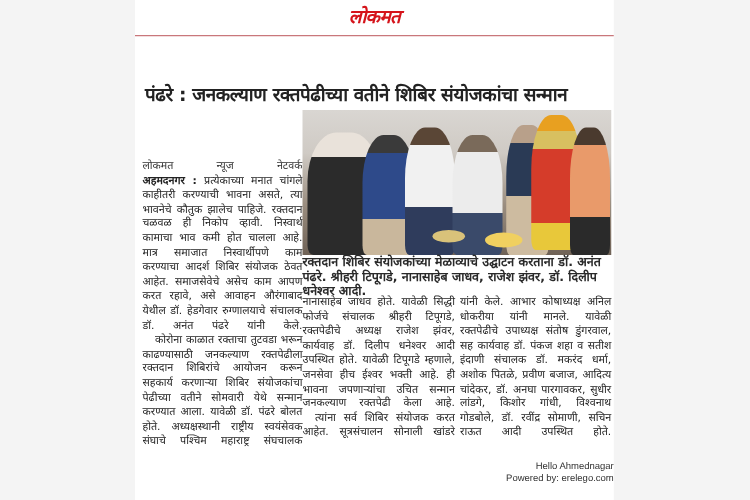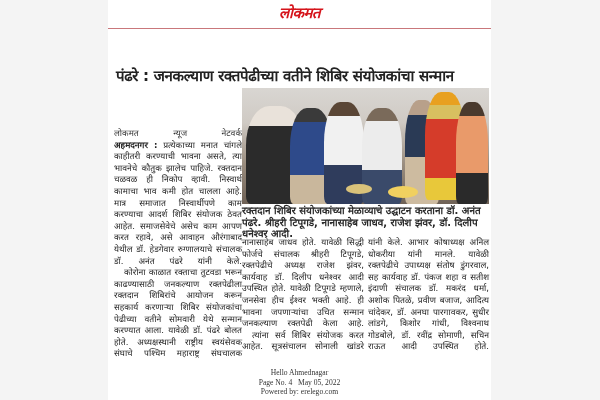--- a/index.html
+++ b/index.html
@@ -120,22 +120,22 @@
   .col-right {
     left: 260px;
     top: 237px;
     width: 121px;
   }
   .footer {
     position: absolute;
     left: 0;
     top: 368px;
     width: 383px;
-    text-align: center;
-    font-family: Liberation Serif, serif;
+    text-align: right;
+    font-family: Liberation Sans, sans-serif;
     font-size: 7.6px;
     line-height: 9.5px;
     color: #333;
   }
 </style>
 </head>
 <body>
 
 <div class="page">
 
@@ -168,17 +168,16 @@
     <p class="p">नानासाहेब जाधव होते. यावेळी सिद्धी फोर्जचे संचालक श्रीहरी टिपूगडे, रक्तपेढीचे अध्यक्ष राजेश झंवर, कार्यवाह डॉ. दिलीप धनेश्वर आदी उपस्थित होते. यावेळी टिपूगडे म्हणाले, जनसेवा हीच ईश्वर भक्ती आहे. ही भावना जपणाऱ्यांचा उचित सन्मान जनकल्याण रक्तपेढी केला आहे.</p>
     <p class="p indent">त्यांना सर्व शिबिर संयोजक करत आहेत. सूत्रसंचालन सोनाली खांडरे</p>
   </div>
 
   <div class="col col-right">
     <p class="p">यांनी केले. आभार कोषाध्यक्ष अनिल धोकरीया यांनी मानले. यावेळी रक्तपेढीचे उपाध्यक्ष संतोष डुंगरवाल, सह कार्यवाह डॉ. पंकज शहा व सतीश इंदाणी संचालक डॉ. मकरंद धर्मा, अशोक पितळे, प्रवीण बजाज, आदित्य चांदेकर, डॉ. अनघा पारगावकर, सुधीर लांडगे, किशोर गांधी, विश्वनाथ गोडबोले, डॉ. रवींद्र सोमाणी, सचिन राऊत आदी उपस्थित होते.</p>
   </div>
 
   <div class="footer">
     <div>Hello Ahmednagar</div>
-    <div style="white-space:pre;">Page No. 4   May 05, 2022</div>
     <div>Powered by: erelego.com</div>
   </div>
 
 </div>
 
 </body></html>

